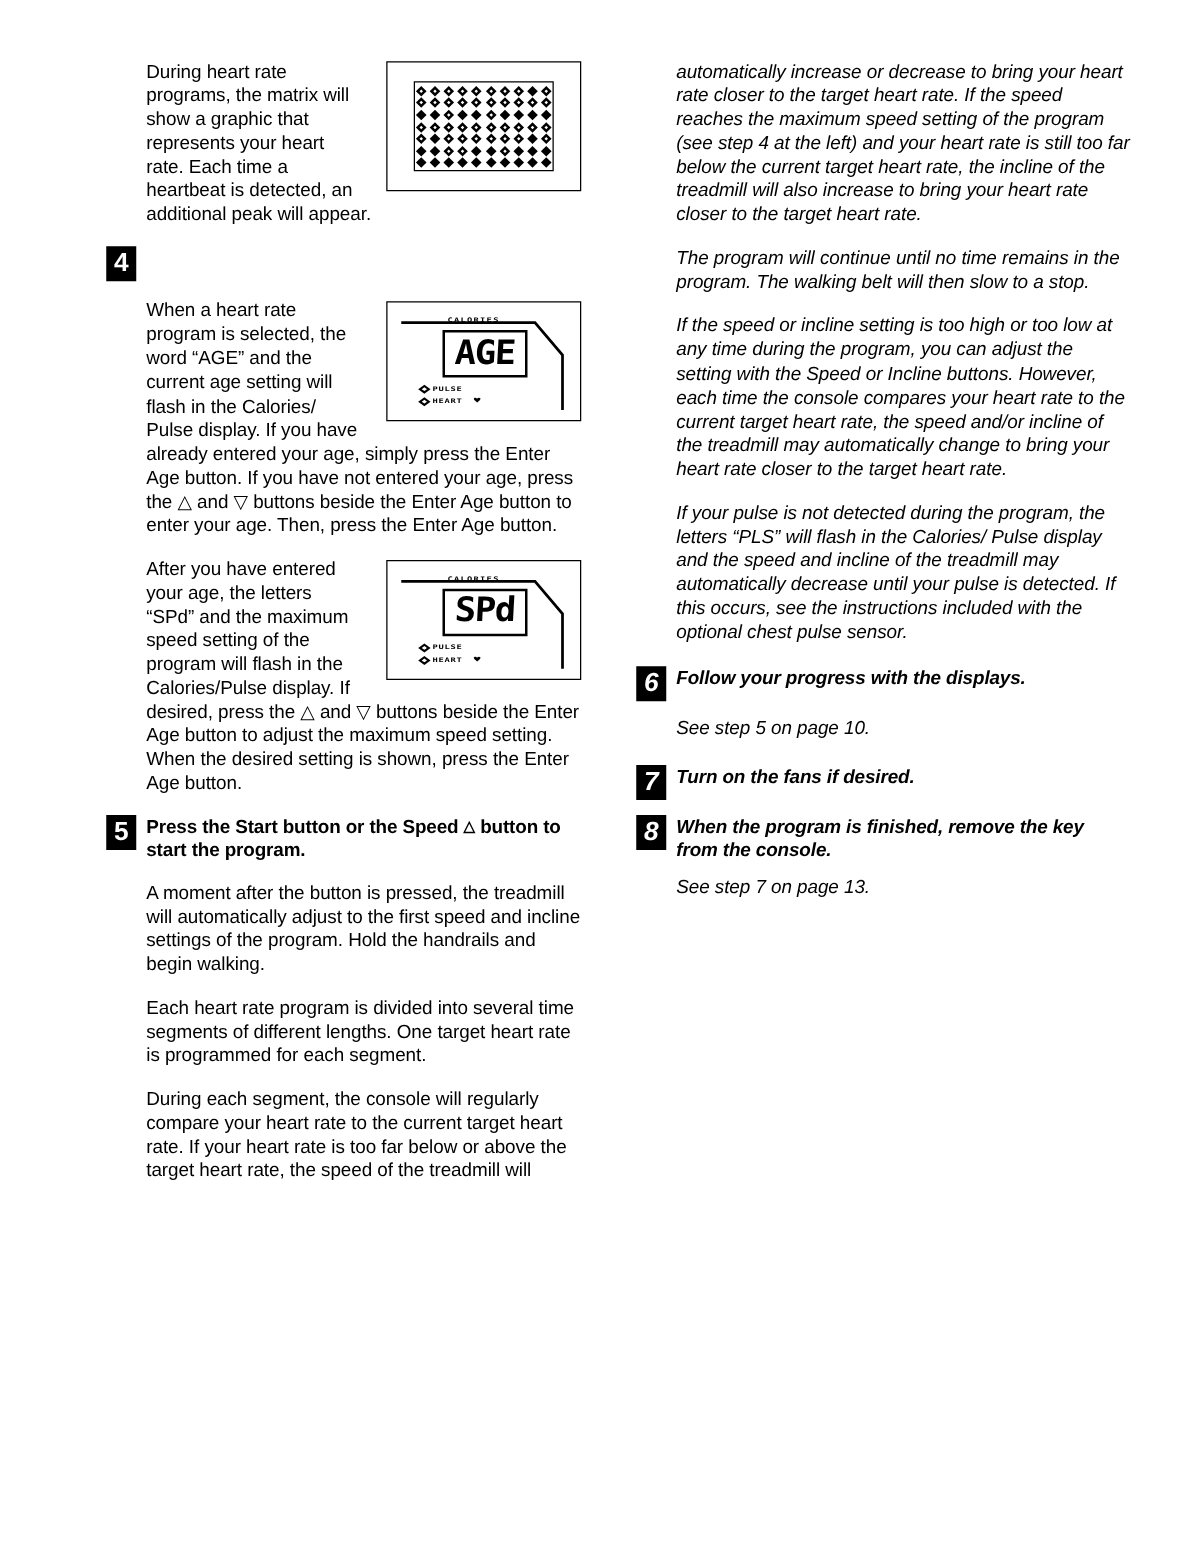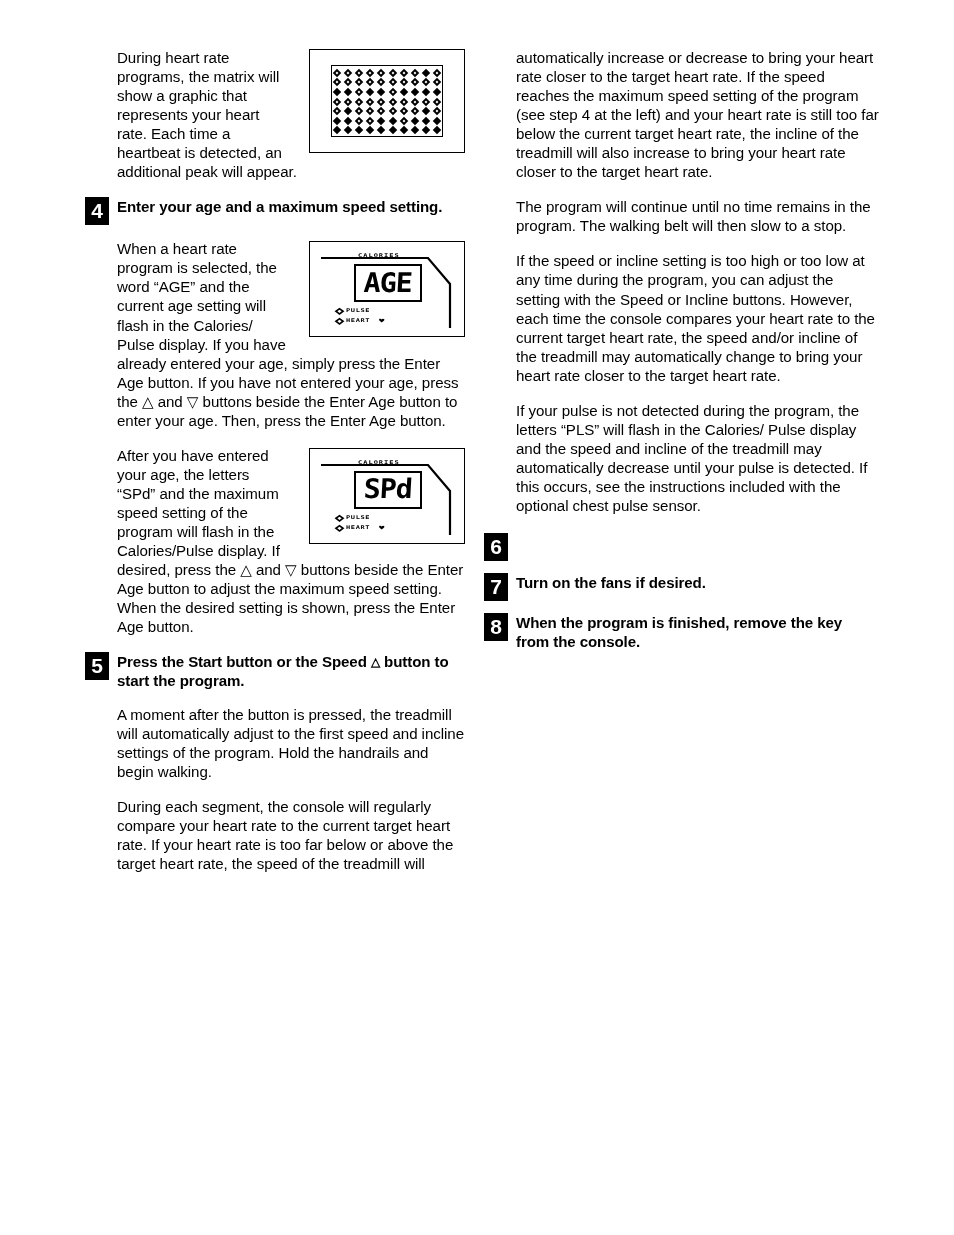--- a/index.html
+++ b/index.html
@@ -20,21 +20,21 @@
   .page {
     position: absolute;
     left: 0; top: 0;
     width: 954px; height: 1235px;
   }
   .col {
     position: absolute;
     top: 48px;
   }
   .col-left  { left: 85px;  width: 380px; }
-  .col-right { left: 484px; width: 395px; }
+  .col-right { left: 509px; width: 395px; font-style: italic; }
 
   
   .para {
     font-size: 15.1px;
     line-height: 19.05px;
     text-align: left;
     margin: 0 0 16px 0;
     padding-left: 32px;
     letter-spacing: -0.05px;
   }
@@ -319,21 +319,20 @@
               <span class="dot solid"></span>
               <span class="dot solid"></span>
           </div>
         </div>
       </div>
       <p>During heart rate programs, the matrix will show a graphic that represents your heart rate. Each time a heartbeat is detected, an additional peak will appear.</p>
     </div>
 
     <div class="step" style="margin-top:14px;">
       <div class="step-num">4</div>
-      <p class="step-title">Enter your age and a maximum speed setting.</p>
     </div>
 
     <div class="wrap-block clearfix" style="margin-top:-2px;">
       <div class="figbox fig-display" style="margin-left:18px; margin-top:2px;">
         <div class="console-art">
           <svg class="console-outline" viewBox="0 0 136 76">
             <path d="M1 4 H108 L130 30 V74" fill="none" stroke="#000" stroke-width="2.2"></path>
           </svg>
           <div class="cal-label">CALORIES</div>
           <div class="seg-box">
@@ -376,39 +375,43 @@
       </div>
       <p>After you have entered your age, the letters “SPd” and the maximum speed setting of the program will flash in the Calories/Pulse display. If desired, press the △ and ▽ buttons beside the Enter Age button to adjust the maximum speed setting. When the desired setting is shown, press the Enter Age button.</p>
     </div>
 
     <div class="step" style="margin-top:16px;">
       <div class="step-num">5</div>
       <p class="step-title"><span>Press the Start button or the Speed </span><span class="tri">△</span><span> button to start the program.</span></p>
     </div>
 
     <p class="para">A moment after the button is pressed, the treadmill will automatically adjust to the first speed and incline settings of the program. Hold the handrails and begin walking.</p>
+    <p class="para">Each heart rate program is divided into several time segments of different lengths. One target heart rate is programmed for each segment.</p>
     <p class="para">During each segment, the console will regularly compare your heart rate to the current target heart rate. If your heart rate is too far below or above the target heart rate, the speed of the treadmill will</p>
   </div>
 
   <div class="col col-right">
 
     <p class="para" style="padding-left:32px;">automatically increase or decrease to bring your heart rate closer to the target heart rate. If the speed reaches the maximum speed setting of the program (see step 4 at the left) and your heart rate is still too far below the current target heart rate, the incline of the treadmill will also increase to bring your heart rate closer to the target heart rate.</p>
     <p class="para" style="padding-left:32px;">The program will continue until no time remains in the program. The walking belt will then slow to a stop.</p>
     <p class="para" style="padding-left:32px;">If the speed or incline setting is too high or too low at any time during the program, you can adjust the setting with the Speed or Incline buttons. However, each time the console compares your heart rate to the current target heart rate, the speed and/or incline of the treadmill may automatically change to bring your heart rate closer to the target heart rate.</p>
     <p class="para" style="padding-left:32px;">If your pulse is not detected during the program, the letters “PLS” will flash in the Calories/ Pulse display and the speed and incline of the treadmill may automatically decrease until your pulse is detected. If this occurs, see the instructions included with the optional chest pulse sensor.</p>
 
     <div class="step" style="margin-top:18px; margin-bottom:10px;">
       <div class="step-num">6</div>
-    </div>
+      <p class="step-title">Follow your progress with the displays.</p>
+    </div>
+    <p class="para" style="padding-left:32px; margin-bottom:20px;">See step 5 on page 10.</p>
 
     <div class="step" style="margin-bottom:10px;">
       <div class="step-num">7</div>
       <p class="step-title">Turn on the fans if desired.</p>
     </div>
 
     <div class="step" style="margin-bottom:10px;">
       <div class="step-num">8</div>
       <p class="step-title">When the program is finished, remove the key from the console.</p>
     </div>
+    <p class="para" style="padding-left:32px;">See step 7 on page 13.</p>
   </div>
 
 
 </div>
 
 </body></html>

